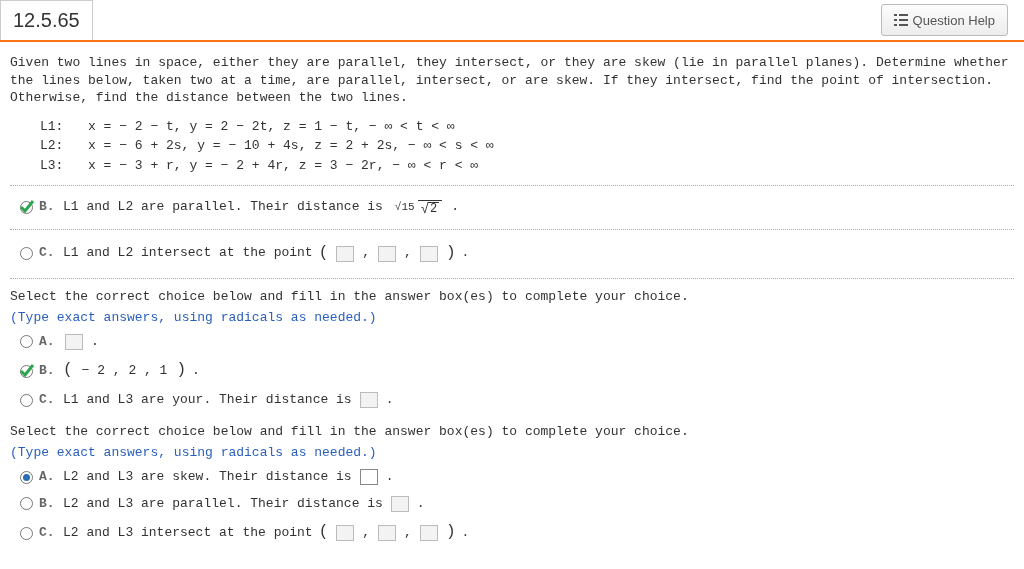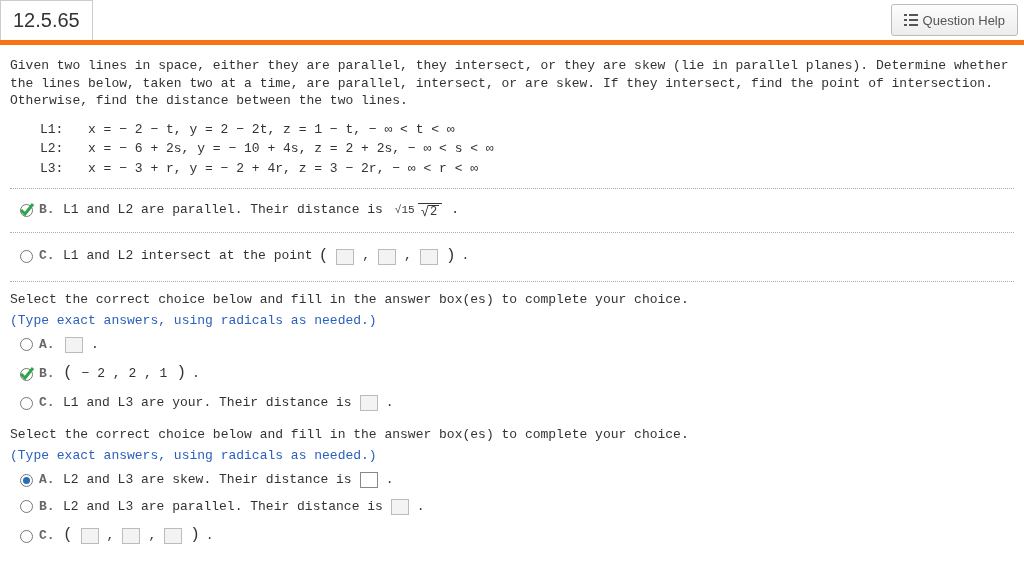--- a/index.html
+++ b/index.html
@@ -7,36 +7,36 @@
   font-family: Arial, Helvetica, sans-serif;
   font-size: 13px;
   color: #333;
   background: #fff;
   width: 1024px;
 }
 .header {
   display: flex;
   justify-content: space-between;
   align-items: stretch;
-  border-bottom: 5px solid #f97316;
+  border-bottom: 2px solid #f97316;
   background: #fff;
 }
 .question-number {
   font-size: 20px;
   padding: 8px 12px;
   border: 1px solid #ccc;
   border-bottom: none;
   background: #fff;
 }
 .help-button {
   display: flex;
   align-items: center;
   gap: 5px;
   padding: 6px 12px;
-  margin: 4px 6px;
+  margin: 4px 16px;
   border: 1px solid #bbb;
   border-radius: 3px;
   background: linear-gradient(#fdfdfd, #ececec);
   color: #555;
   font-size: 13px;
   cursor: pointer;
 }
 .list-icon {
   display: inline-block;
   width: 14px;
@@ -275,20 +275,21 @@
     <span class="radio"></span>
     <span class="choice-letter">B.</span>
     <span>L2 and L3 are parallel. Their distance is</span>
     <span class="answer-box"></span>
     <span>.</span>
   </div>
 
   <div class="choice-row">
     <span class="radio"></span>
     <span class="choice-letter">C.</span>
+    <span>L2 and L3 intersect at the point</span>
     <span class="paren-group">(</span>
     <span class="answer-box"></span>,
     <span class="answer-box"></span>,
     <span class="answer-box"></span>
     <span class="paren-group">)</span>
     <span>.</span>
   </div>
 
 </div>
 

